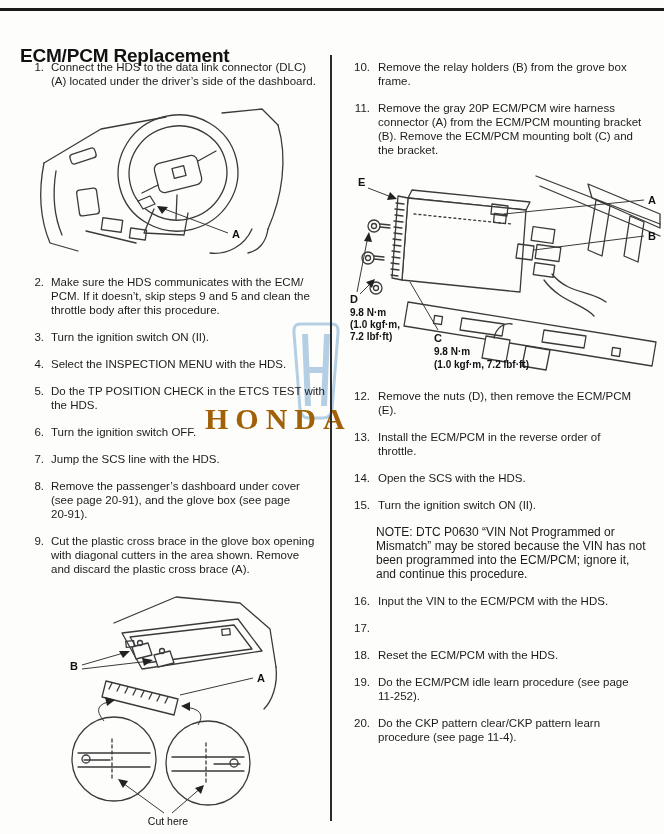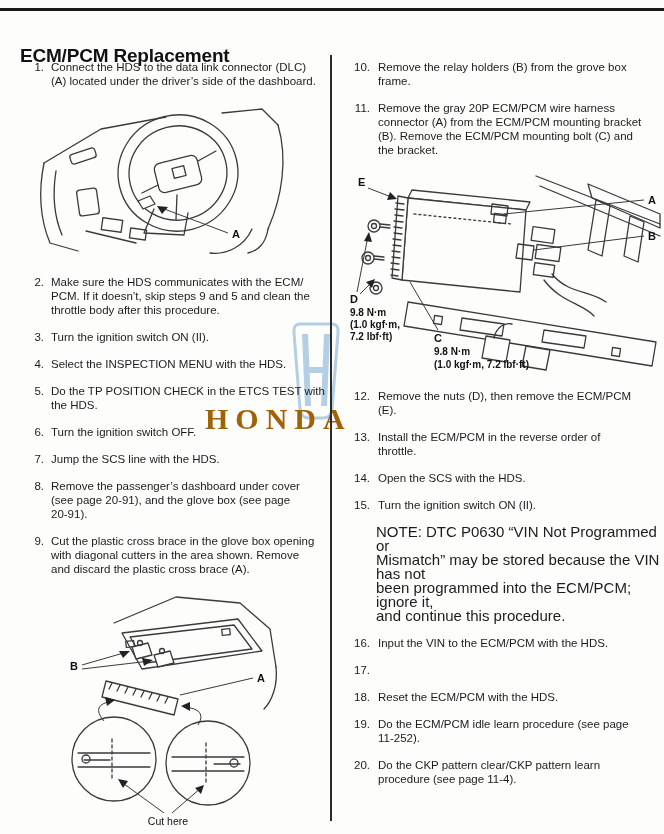--- a/index.html
+++ b/index.html
@@ -13,21 +13,21 @@
   .divider{position:absolute;left:330px;top:55px;width:2px;height:766px;background:#2a2a2a;}
 
   .col{position:absolute;top:60px;}
   .col-left{left:20px;width:308px;}
   .col-right{left:344px;width:318px;}
 
   .step{display:flex;margin-bottom:13px;font-size:11.5px;line-height:14px;}
   .step .num{flex:none;width:24px;text-align:right;margin-right:7px;font-weight:bold;font-weight:normal;}
   .col-right .step .num{width:26px;margin-right:8px;}
   .step .txt{white-space:pre-line;}
-  .note{margin:0 0 13px 32px;font-size:15px;line-height:14px;white-space:pre-line;}
+  .note{margin:0 0 13px 32px;font-size:12px;line-height:14px;white-space:pre-line;}
 
   .fig{position:relative;margin:2px 0 14px 6px;}
   svg{display:block;}
   .ln{stroke:#3a3a3a;stroke-width:1.3;fill:none;stroke-linejoin:round;stroke-linecap:round;}
   .lnt{stroke:#3a3a3a;stroke-width:1;fill:none;}
   .wh{fill:#fdfdfc;}
   .lbl{font-family:"Liberation Sans","DejaVu Sans",sans-serif;font-size:11px;font-weight:bold;fill:#111;}
   .tq{font-family:"Liberation Sans","DejaVu Sans",sans-serif;font-size:10px;font-weight:bold;fill:#111;}
   .cut{font-family:"Liberation Sans","DejaVu Sans",sans-serif;font-size:10.5px;fill:#111;}
 

